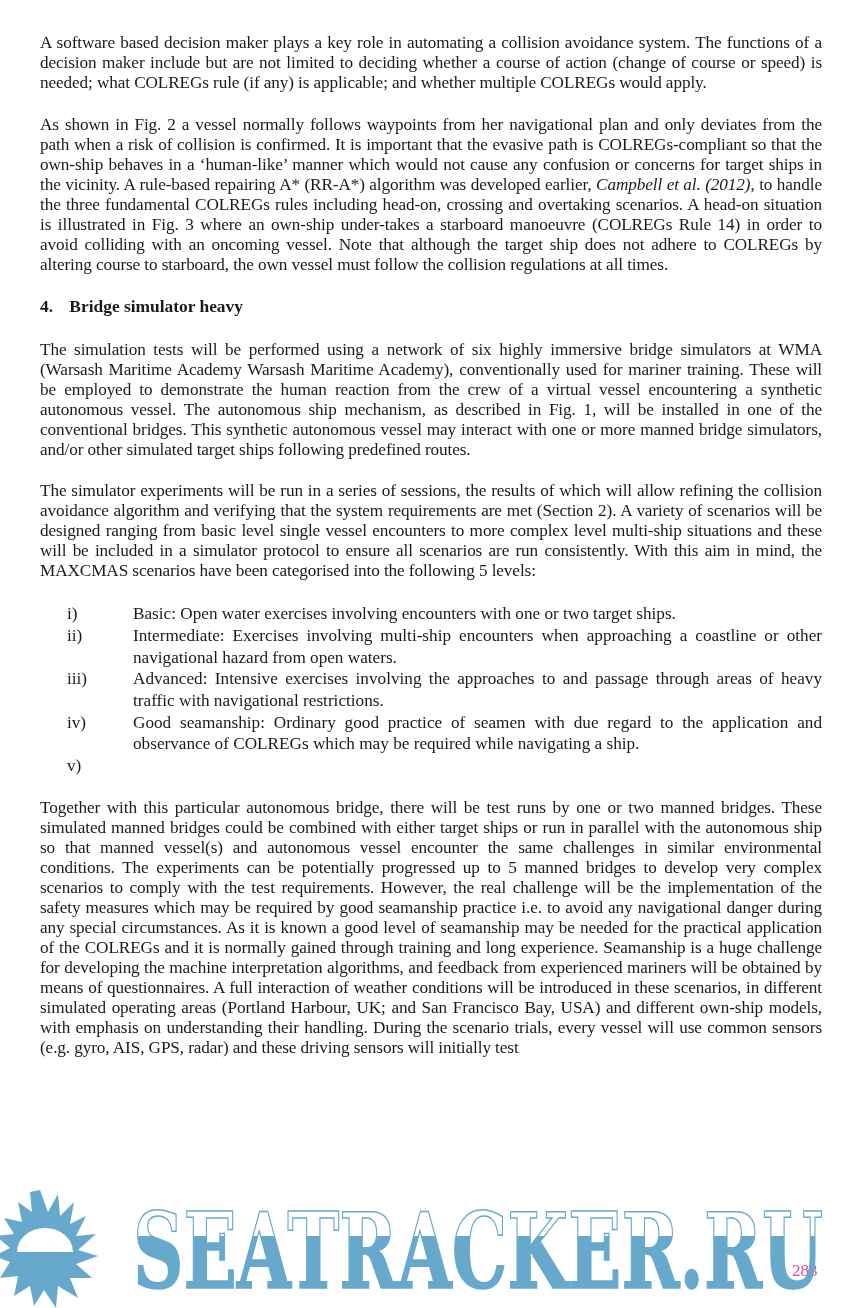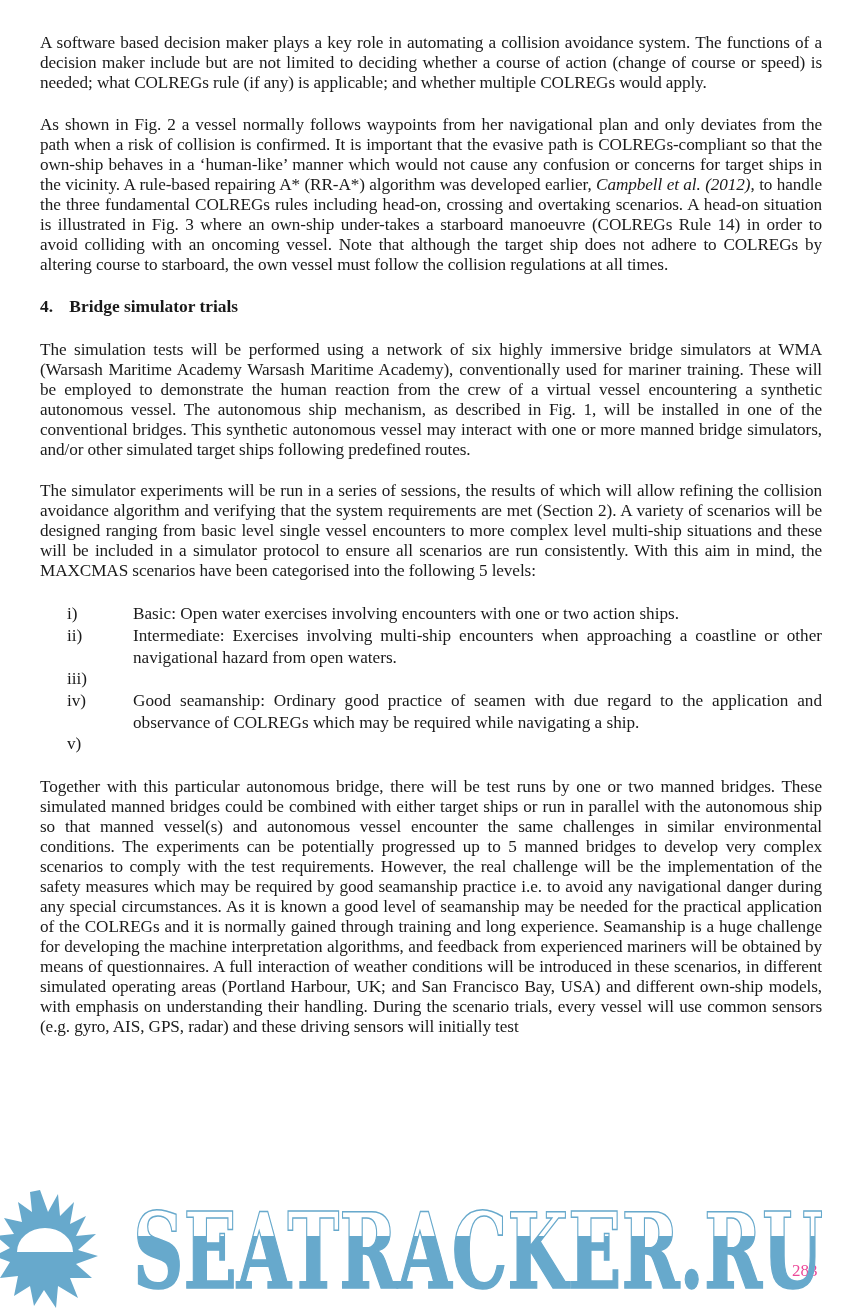--- a/index.html
+++ b/index.html
@@ -79,43 +79,44 @@
 <div class="page">
 
   <p class="para">A software based decision maker plays a key role in automating a collision avoidance system. The functions of a decision maker include but are not limited to deciding whether a course of action (change of course or speed) is needed; what COLREGs rule (if any) is applicable; and whether multiple COLREGs would apply.</p>
 
   <div class="gap"></div>
 
   <p class="para"><span>As shown in Fig. 2 a vessel normally follows waypoints from her navigational plan and only deviates from the path when a risk of collision is confirmed. It is important that the evasive path is COLREGs-compliant so that the own-ship behaves in a ‘human-like’ manner which would not cause any confusion or concerns for target ships in the vicinity. A rule-based repairing A* (RR-A*) algorithm was developed earlier, </span><em>Campbell et al. (2012)</em><span>, to handle the three fundamental COLREGs rules including head-on, crossing and overtaking scenarios. A head-on situation is illustrated in Fig. 3 where an own-ship under-takes a starboard manoeuvre (COLREGs Rule 14) in order to avoid colliding with an oncoming vessel. Note that although the target ship does not adhere to COLREGs by altering course to starboard, the own vessel must follow the collision regulations at all times.</span></p>
 
   <div class="gap"></div>
 
-  <h2 class="heading"><span class="num">4.</span> <span>Bridge simulator trials</span></h2>
+  <h2 class="heading"><span class="num">4.</span> <span>Bridge simulator heavy</span></h2>
 
   <div class="gap"></div>
 
   <p class="para">The simulation tests will be performed using a network of six highly immersive bridge simulators at WMA (Warsash Maritime Academy Warsash Maritime Academy), conventionally used for mariner training. These will be employed to demonstrate the human reaction from the crew of a virtual vessel encountering a synthetic autonomous vessel. The autonomous ship mechanism, as described in Fig. 1, will be installed in one of the conventional bridges. This synthetic autonomous vessel may interact with one or more manned bridge simulators, and/or other simulated target ships following predefined routes.</p>
 
   <div class="gap"></div>
 
   <p class="para">The simulator experiments will be run in a series of sessions, the results of which will allow refining the collision avoidance algorithm and verifying that the system requirements are met (Section 2). A variety of scenarios will be designed ranging from basic level single vessel encounters to more complex level multi-ship situations and these will be included in a simulator protocol to ensure all scenarios are run consistently. With this aim in mind, the MAXCMAS scenarios have been categorised into the following 5 levels:</p>
 
   <div class="gap"></div>
 
   <ul class="list">
     <li class="list-item">
       <span class="list-marker">i)</span>
-      <span class="list-text">Basic: Open water exercises involving encounters with one or two action ships.</span>
+      <span class="list-text">Basic: Open water exercises involving encounters with one or two target ships.</span>
     </li>
     <li class="list-item">
       <span class="list-marker">ii)</span>
       <span class="list-text">Intermediate: Exercises involving multi-ship encounters when approaching a coastline or other navigational hazard from open waters.</span>
     </li>
     <li class="list-item">
       <span class="list-marker">iii)</span>
+      <span class="list-text">Advanced: Intensive exercises involving the approaches to and passage through areas of heavy traffic with navigational restrictions.</span>
     </li>
     <li class="list-item">
       <span class="list-marker">iv)</span>
       <span class="list-text">Good seamanship: Ordinary good practice of seamen with due regard to the application and observance of COLREGs which may be required while navigating a ship.</span>
     </li>
     <li class="list-item">
       <span class="list-marker">v)</span>
     </li>
   </ul>
 

